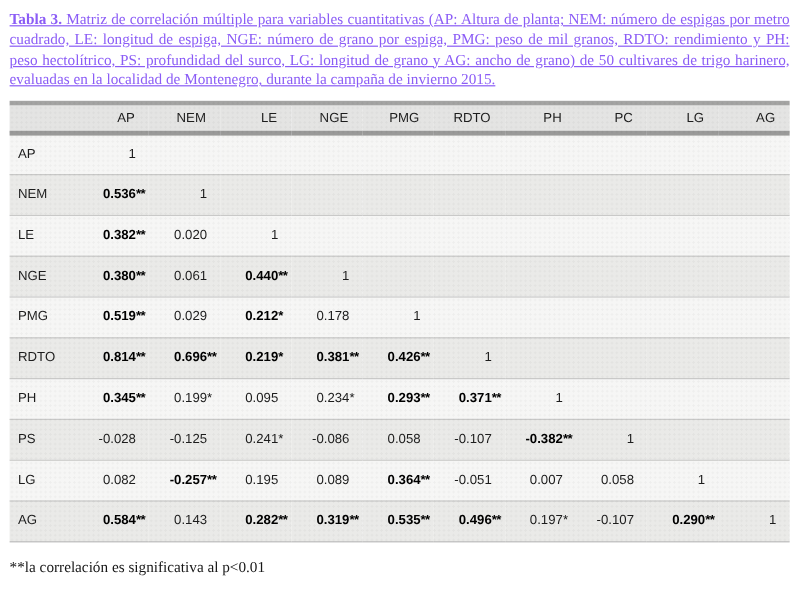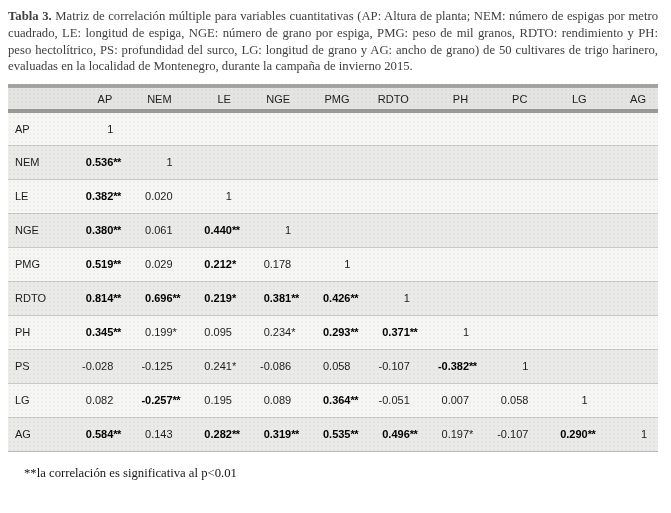--- a/index.html
+++ b/index.html
@@ -11,21 +11,22 @@
     overflow: hidden;
     position: relative;
   }
   .page { padding: 8px 13px 0 8px; }
 
   
   .caption {
     font-size: 12.7px;
     line-height: 16.8px;
     text-align: justify;
-    color: #404040;
+    color: #8b5cf6;
+    text-decoration: underline;
   }
   .caption .cap-label { font-weight: 700; }
 
   
   .tablewrap {
     margin-top: 9px;
     width: 650px;
     position: relative;
   }
   
@@ -79,21 +80,21 @@
     white-space: nowrap;
     letter-spacing: -0.5px;
   }
 
   
   .footnote {
     font-size: 12.7px;
     line-height: 15px;
     color: #161616;
   }
-  .footnote.first { margin-top: 14px; margin-left: 16px; }
+  .footnote.first { margin-top: 14px; }
   .footnote + .footnote { margin-top: 8px; }
 </style>
 </head>
 <body>
 
 <div class="page">
 
   <p class="caption"><span class="cap-label">Tabla 3.</span><span> Matriz de correlación múltiple para variables cuantitativas (AP: Altura de planta; NEM: número de espigas por metro cuadrado, LE: longitud de espiga, NGE: número de grano por espiga, PMG: peso de mil granos, RDTO: rendimiento y PH: peso hectolítrico, PS: profundidad del surco, LG: longitud de grano y AG: ancho de grano) de 50 cultivares de trigo harinero, evaluadas en la localidad de Montenegro, durante la campaña de invierno 2015.</span></p>
 
   <div class="tablewrap">

